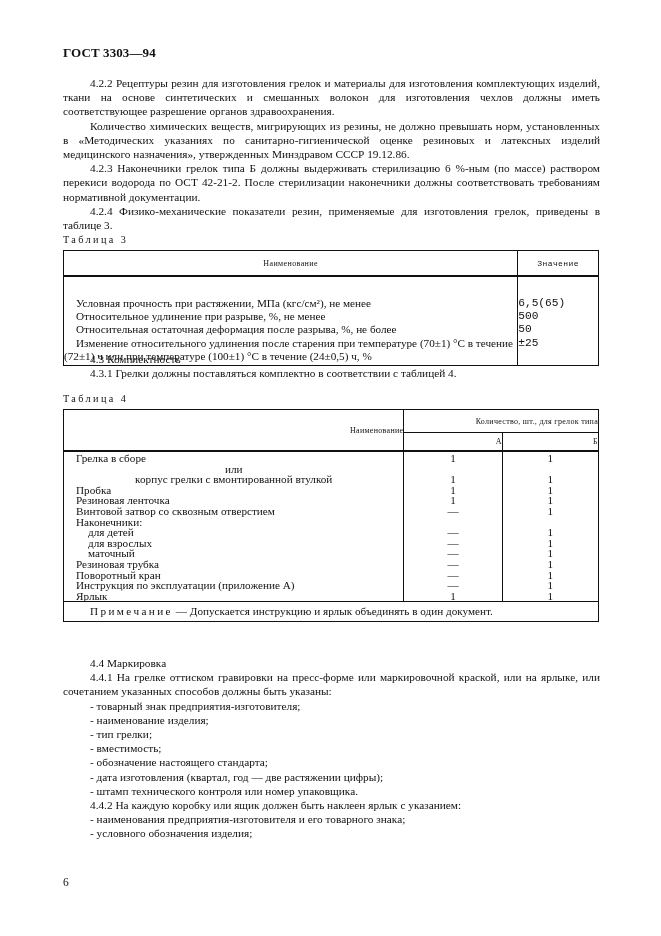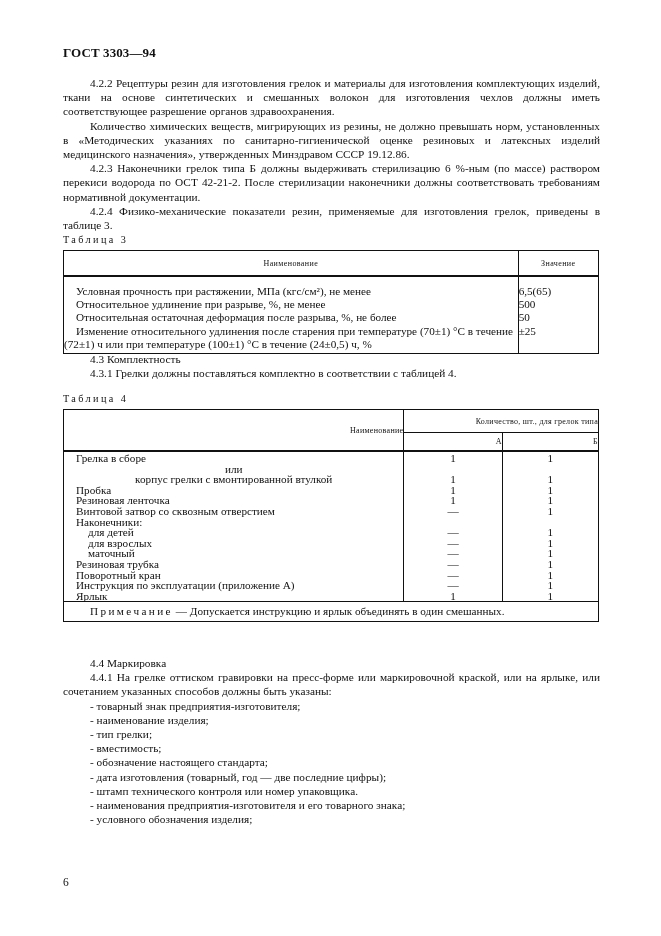--- a/index.html
+++ b/index.html
@@ -15,24 +15,24 @@
   .caption .num { letter-spacing:0; }
 
   table { border-collapse:collapse; position:absolute; left:63px; width:536px; font-size:11.2px; }
   td, th { padding:0; font-weight:normal; }
 
   
   #t3 { top:250px; }
   #t3 .hd th { height:24px; font-size:8px; letter-spacing:0.4px; border:1.2px solid #111; vertical-align:middle; }
   #t3 .hd { border-bottom:2.5px solid #111; }
   #t3 .c1 { width:455px; text-align:left; }
-  #t3 .c2 { width:81px; border-left:1.2px solid #111; }
+  #t3 .c2 { width:81px; border-left:1.2px solid #111;font-family:Liberation Mono, monospace; }
   #t3 td { line-height:13.2px; vertical-align:top; }
   #t3 tbody tr td { border-left:1.2px solid #111; border-right:1.2px solid #111; }
-  #t3 tbody tr:first-child td { padding-top:8px; }
+  #t3 tbody tr:first-child td { padding-top:20px; }
   #t3 tbody tr:last-child td { border-bottom:1.2px solid #111; padding-bottom:2px; }
   .in1 { padding-left:12px !important; }
   .hang { text-indent:12px; }
 
   
   #t4 { top:409px; }
   #t4 th { font-size:8px; letter-spacing:0.3px; border:1.2px solid #111; vertical-align:middle; text-align:right; }
   #t4 .h1 th { height:22px; }
   #t4 .h2 th { height:17px; }
   #t4 .h2 { border-bottom:2.5px solid #111; }
@@ -184,33 +184,34 @@
         <td class="in2">Инструкция по эксплуатации (приложение А)</td>
         <td class="v">—</td>
         <td class="v">1</td>
       </tr>
       <tr class="last">
         <td class="in2">Ярлык</td>
         <td class="v">1</td>
         <td class="v">1</td>
       </tr>
       <tr class="note">
-        <td colspan="3"><span class="spaced">Примечание</span><span> — Допускается инструкцию и ярлык объединять в один смешанных.</span></td>
+        <td colspan="3"><span class="spaced">Примечание</span><span> — Допускается инструкцию и ярлык объединять в один документ.</span></td>
       </tr>
     </tbody>
   </table>
 
   <div class="txt" style="top:656px;">
     <p class="p ind b">4.4  Маркировка</p>
     <p class="p ind">4.4.1  На грелке оттиском гравировки на пресс-форме или маркировочной краской, или на ярлыке, или сочетанием указанных способов должны быть указаны:</p>
     <div class="list-item">- товарный знак предприятия-изготовителя;</div>
     <div class="list-item">- наименование изделия;</div>
     <div class="list-item">- тип грелки;</div>
     <div class="list-item">- вместимость;</div>
     <div class="list-item">- обозначение настоящего стандарта;</div>
-    <div class="list-item">- дата изготовления (товарный, год — две последние цифры);</div>
+    <div class="list-item">- дата изготовления (квартал, год — две растяжении цифры);</div>
     <div class="list-item">- штамп технического контроля или номер упаковщика.</div>
+    <p class="p ind">4.4.2  На каждую коробку или ящик должен быть наклеен ярлык с указанием:</p>
     <div class="list-item">- наименования предприятия-изготовителя и его товарного знака;</div>
     <div class="list-item">- условного обозначения изделия;</div>
   </div>
 
   <div class="pagenum">6</div>
 </div>
 
 </body></html>

